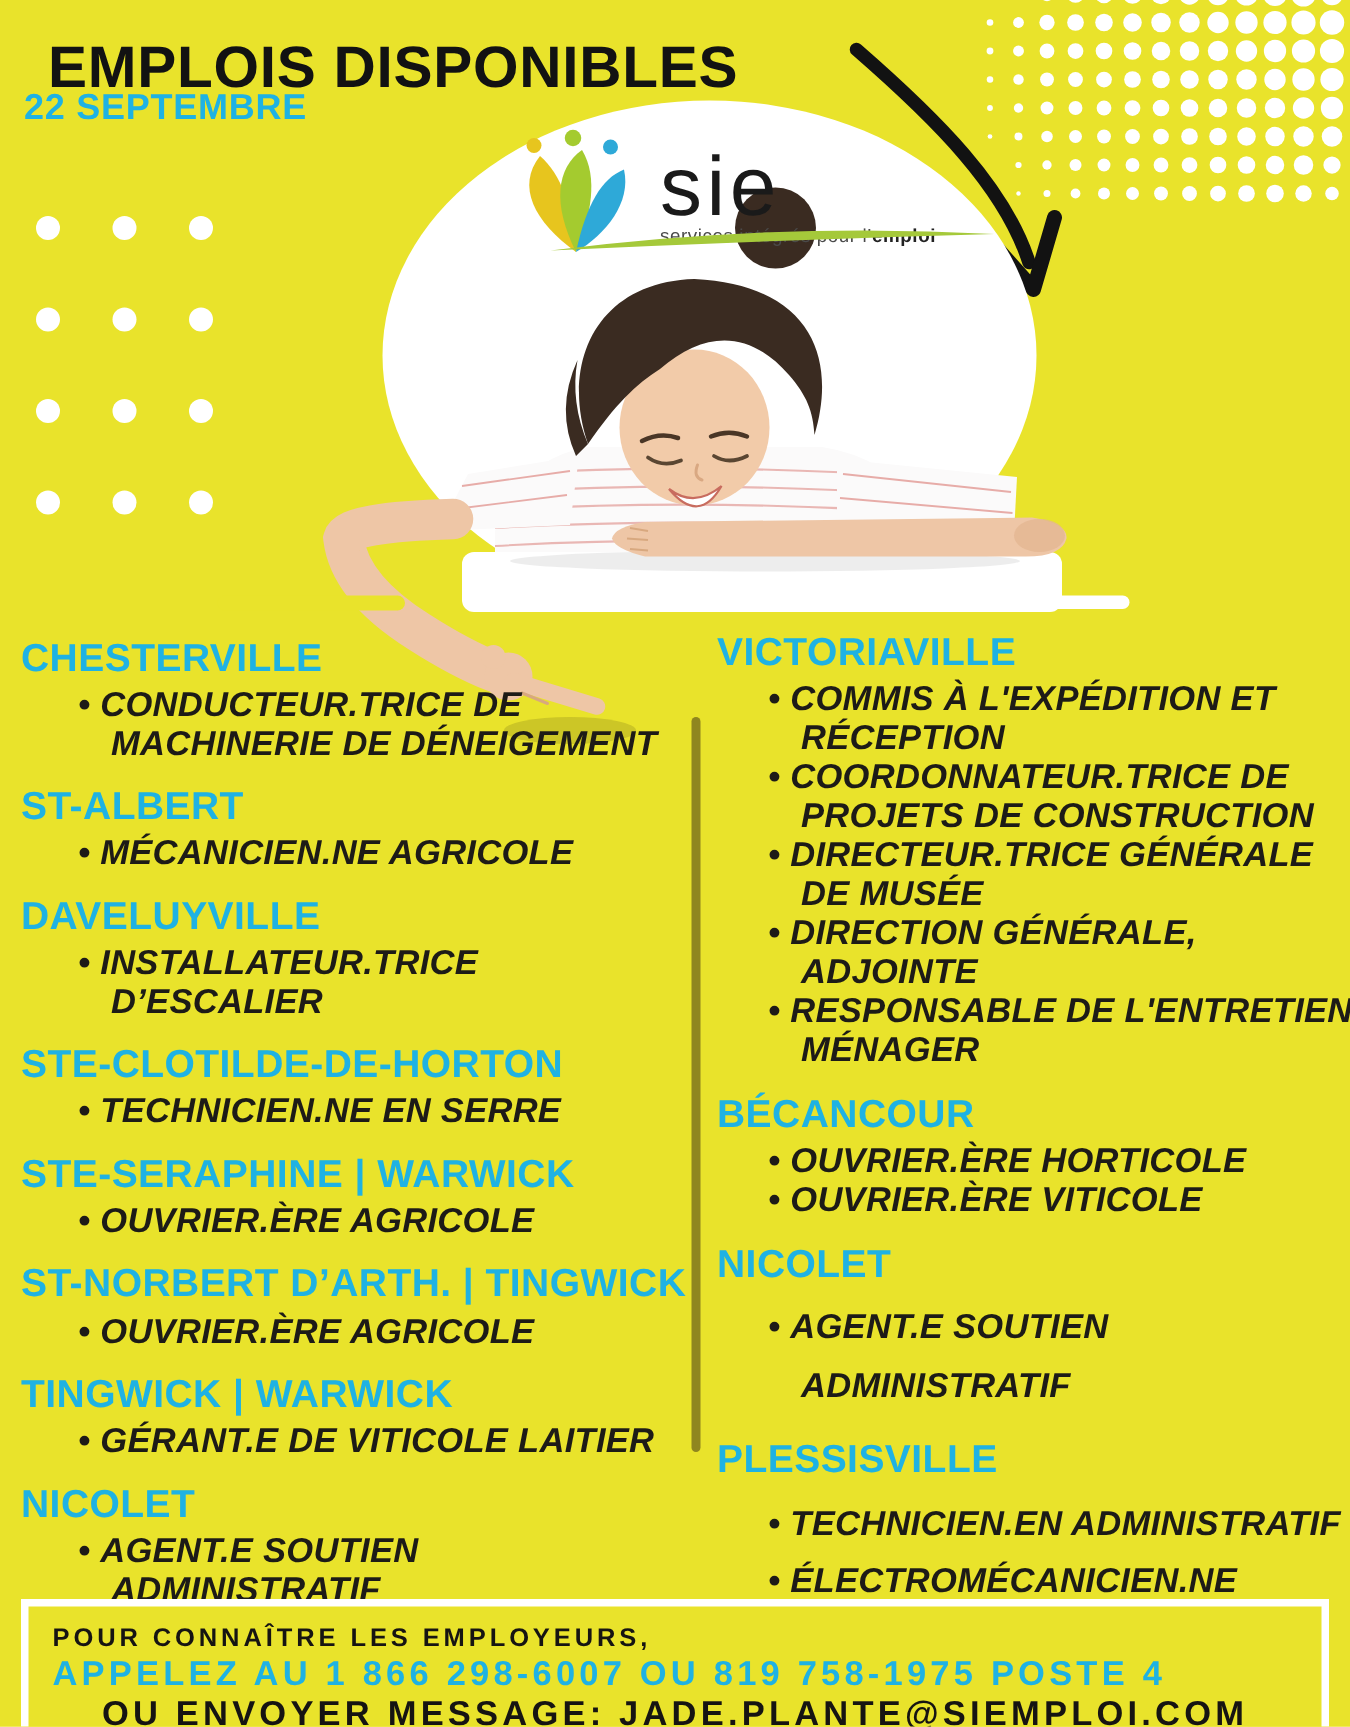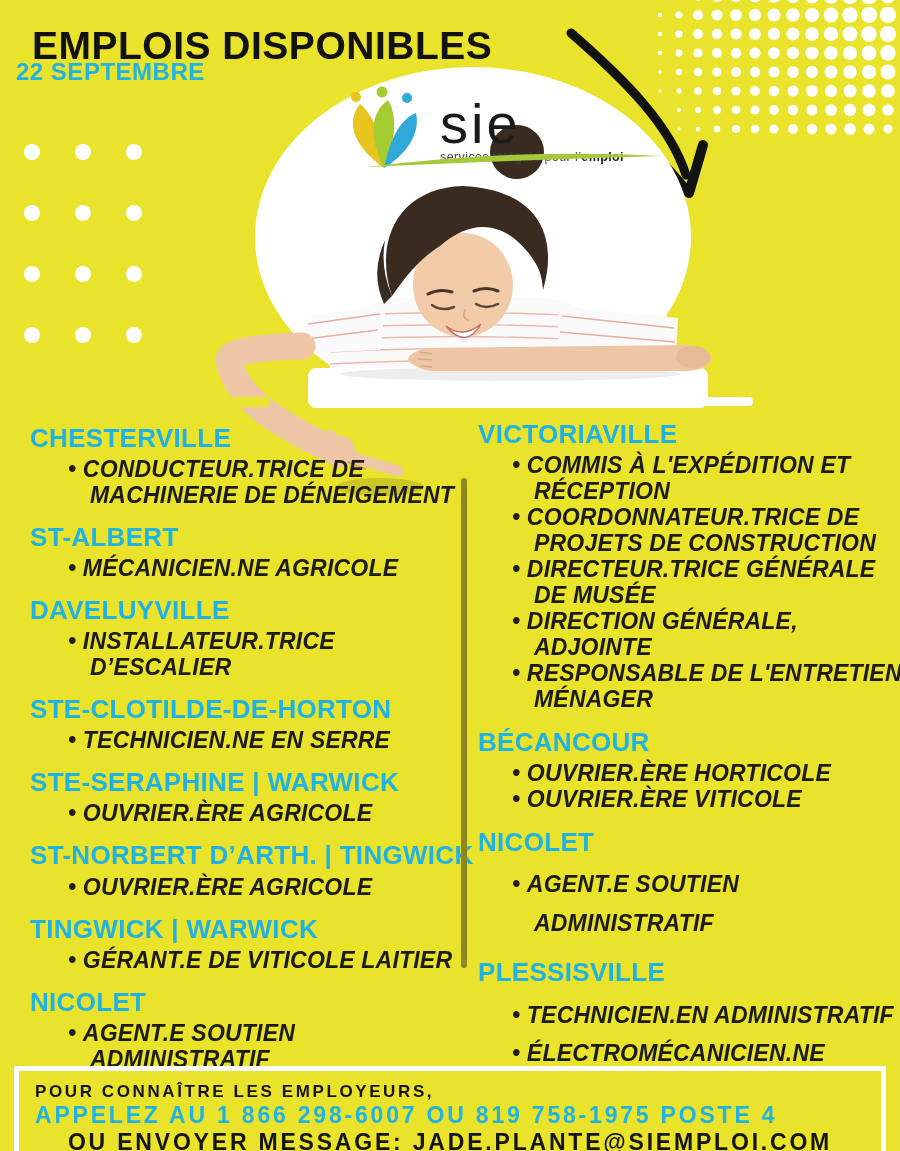--- a/index.html
+++ b/index.html
@@ -31,21 +31,21 @@
   .photo{position:absolute; left:80px; top:58px; z-index:1;}
   
   .logo{position:absolute; left:338px; top:86px; z-index:3; display:flex; align-items:flex-start;}
   .logo .mark{margin-right:10px;}
   .logo .word{font-size:56px; font-weight:500; letter-spacing:3px; color:#1a1a1a; line-height:.85; margin-top:14px;}
   .logo .tag{font-size:12.5px; color:#4a4a4a; letter-spacing:.4px; margin-top:2px;}
   .logo .tag b{color:#222;}
   .swoosh{position:absolute; left:365px; top:148px; z-index:3;}
   
   .col{position:absolute; z-index:2;}
-  .col-left{left:14px; top:424px; width:448px;margin-left:16px;}
+  .col-left{left:14px; top:424px; width:448px;}
   .col-right{left:478px; top:420px; width:424px;}
   .city{margin:0 0 3px 0; font-size:26px; font-weight:800; letter-spacing:.3px; color:#1fb2e3; line-height:1.12;}
   ul.jobs{margin:0; padding:0 0 0 38px; list-style:none;font-style:italic;}
   .col-right ul.jobs{padding-left:34px;}
   ul.jobs li{
     font-size:23px; font-weight:700; line-height:1.13; color:#1d1b17;
     padding-left:22px; text-indent:-22px; letter-spacing:.2px;
   }
   ul.jobs li::before{content:"\2022\00a0";}
   .col-left section{margin-bottom:15px;}

